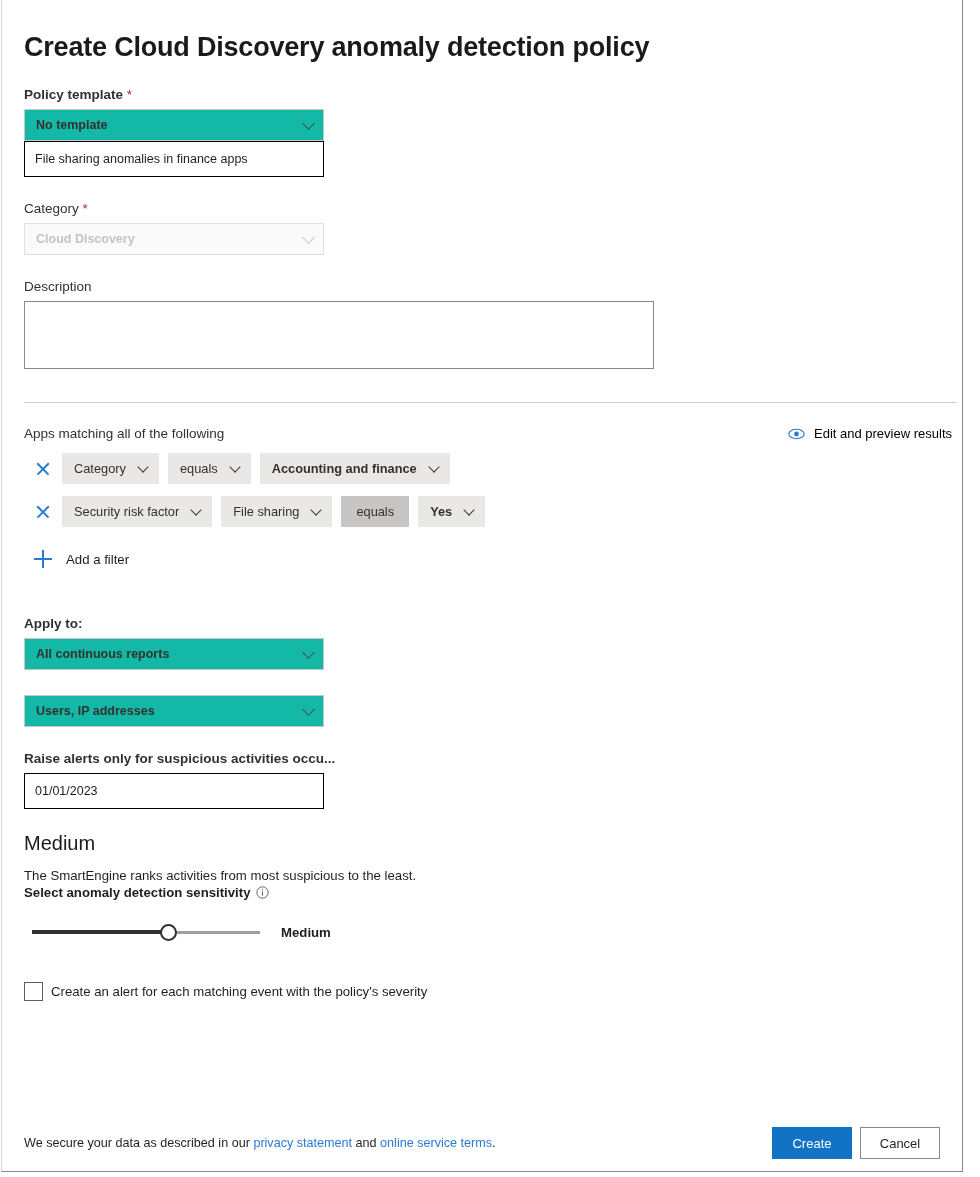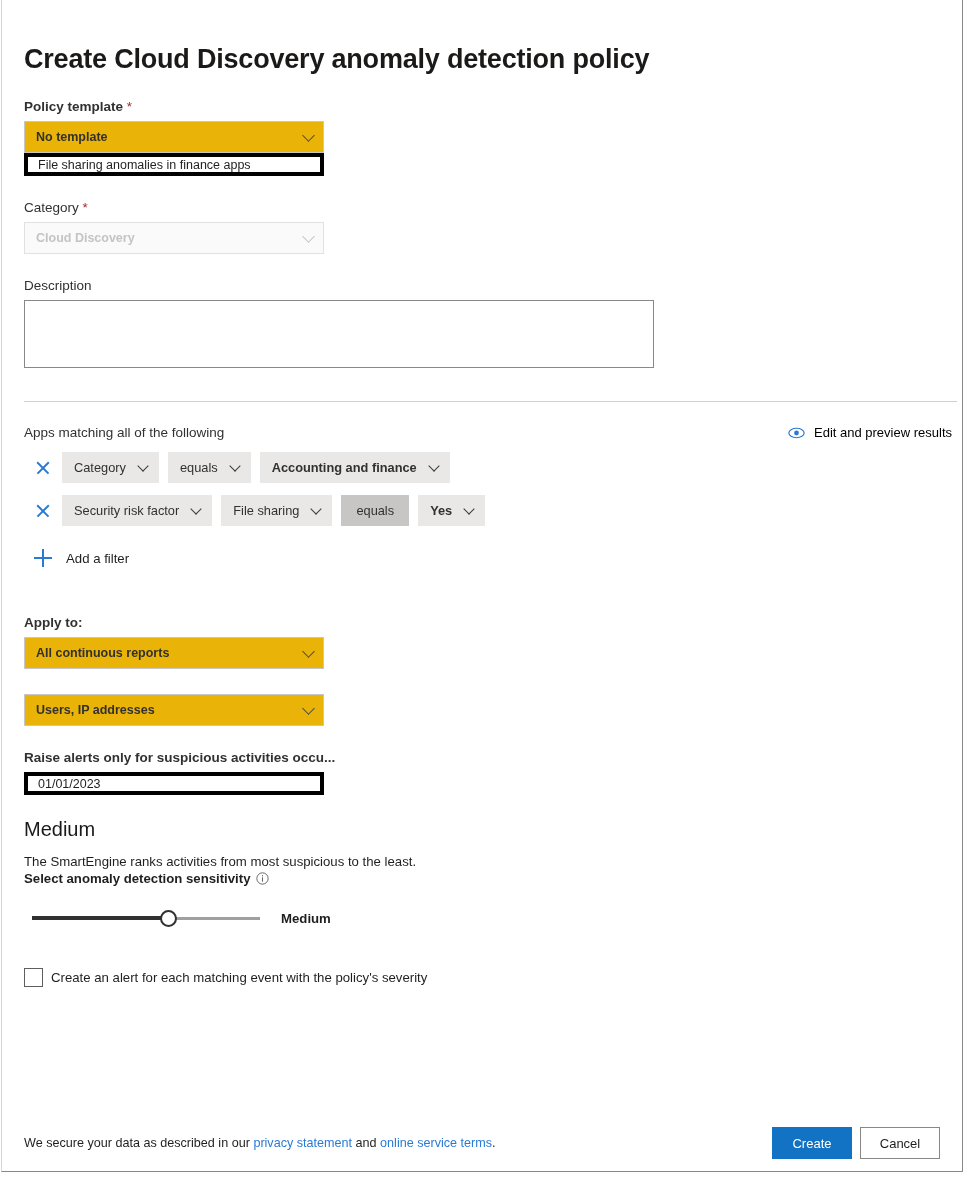--- a/index.html
+++ b/index.html
@@ -23,21 +23,21 @@
     top: 0px;
     width: 962px;
     height: 1172px;
     background: #ffffff;
     border-left: 1px solid #d6d6d6;
     border-right: 1px solid #8a8886;
     border-bottom: 1px solid #8a8886;
     border-top: none;
   }
 
-  .inner { padding: 12px 22px; position: relative; height: 100%; }
+  .inner { padding: 0 22px; position: relative; height: 100%; }
 
   h1.title {
     font-size: 27px;
     font-weight: bold;
     letter-spacing: -0.2px;
     margin: 0;
     padding-top: 32px;
     color: #1b1a19;
   }
 
@@ -48,21 +48,21 @@
     margin-top: 24px;
     margin-bottom: 7px;
   }
   .field-label.normal { font-weight: normal; font-size: 13.5px; color: #323130; }
   .req { color: #a4262c; font-weight: normal; }
 
   .select-box {
     position: relative;
     width: 300px;
     height: 32px;
-    background: #eab308;
+    background: #14b8a6;
     border: 1px solid #c9c7c5;
     display: flex;
     align-items: center;
     padding: 0 30px 0 11px;
     font-size: 12.5px;
     font-weight: bold;
     color: #323130;
     cursor: pointer;
   }
   .select-box.disabled {
@@ -79,22 +79,22 @@
     height: 9px;
     margin-top: -6px;
     border-right: 1.6px solid #4a4a4a;
     border-bottom: 1.6px solid #4a4a4a;
     transform: rotate(45deg);
   }
   .select-box.disabled .chev { border-color: #c6c4c2; }
 
   .text-input {
     width: 300px;
-    height: 23px;
-    border: 4px solid #000000;
+    height: 36px;
+    border: 1px solid #000000;
     background: #fff;
     padding: 0 10px;
     font-size: 12.5px;
     font-family: "Liberation Sans", sans-serif;
     color: #201f1e;
     outline: none;
   }
   .text-input::placeholder { color: #a19f9d; }
 
   .textarea {

